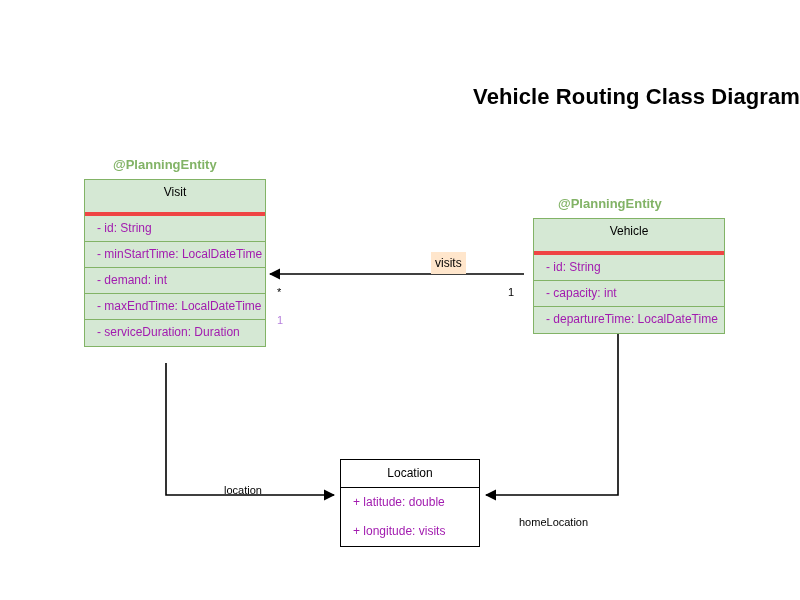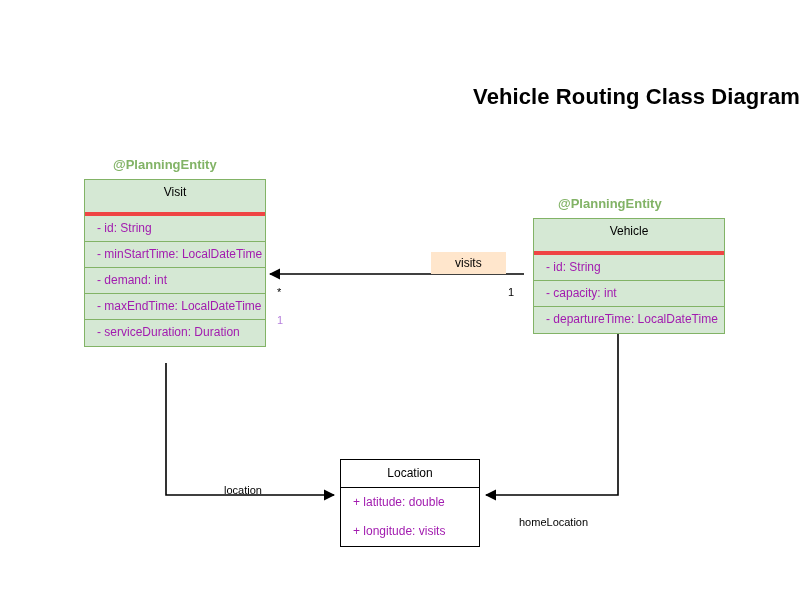--- a/index.html
+++ b/index.html
@@ -97,21 +97,21 @@
 
   
   .edge-label {
     position: absolute;
     font-size: 11px;
     color: #000000;
     white-space: nowrap;
   }
   .edge-label.boxed {
     background: #ffe6cc;
-    padding: 4px 24px;
+    padding: 4px 4px;
     font-size: 12px;
   }
   .multiplicity {
     position: absolute;
     font-size: 11px;
     color: #000000;
     white-space: nowrap;
   }
   .multiplicity.lavender { color: #b57edc; }
 </style>

